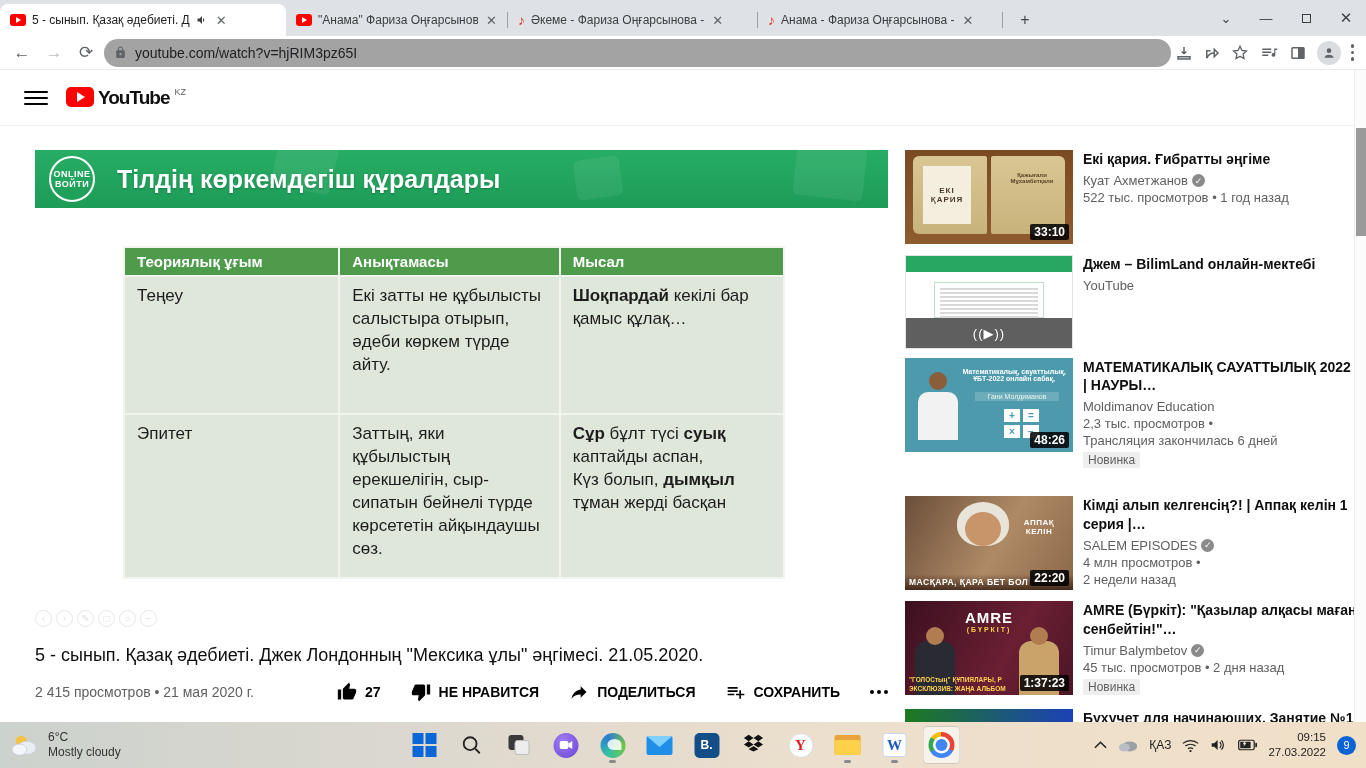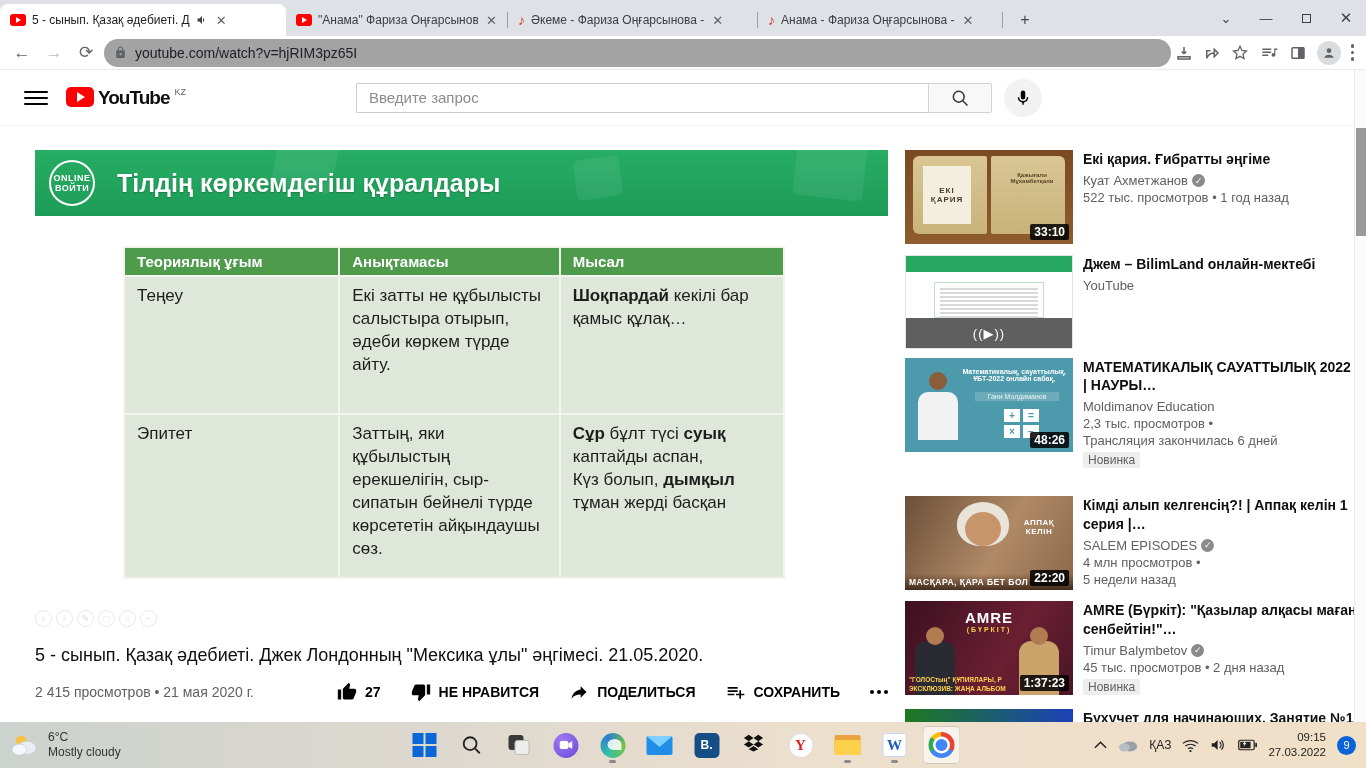--- a/index.html
+++ b/index.html
@@ -47,21 +47,21 @@
   .mast-right { margin-left:auto; display:flex; align-items:center; gap:22px; }
   .apps-grid { display:grid; grid-template-columns:repeat(3,4px); grid-gap:2px; }
   .apps-grid i { width:4px; height:4px; background:#606060; }
   .kebab { display:flex; flex-direction:column; gap:3px; }
   .kebab i { width:3.5px; height:3.5px; border-radius:50%; background:#606060; }
   .signin { display:flex; align-items:center; gap:8px; border:1px solid #065fd4; color:#065fd4; font-size:14px; font-weight:bold; padding:5px 11px; border-radius:2px; background:#fff; }
 
   
   .page-content { position:absolute; left:0; top:126px; width:1354px; height:596px; background:#fff; }
   .slide { position:absolute; left:35px; top:24px; width:853px; height:440px; background:#fff; }
-  .slide-header { height:66px; background:linear-gradient(180deg,#27ad64,#1d9c57); display:flex; align-items:center; padding:8px 14px; position:relative; overflow:hidden; }
+  .slide-header { height:58px; background:linear-gradient(180deg,#27ad64,#1d9c57); display:flex; align-items:center; padding:8px 14px; position:relative; overflow:hidden; }
   .deco { position:absolute; background:rgba(255,255,255,.07); border-radius:6px; }
   .logo-circle { width:46px; height:46px; border-radius:50%; border:2px solid #fff; display:flex; flex-direction:column; align-items:center; justify-content:center; color:#fff; font-size:9px; font-weight:bold; letter-spacing:.5px; z-index:2; }
   .slide-title { color:#fff; font-size:25px; font-weight:bold; margin-left:22px; text-shadow:0 1px 2px rgba(0,0,0,.25); z-index:2; }
   .slide-table { position:absolute; left:88px; top:96px; width:662px; border-collapse:collapse; }
   .slide-table th { background:#4e9b4c; color:#fff; font-size:15px; text-align:left; padding:5px 12px; border:2px solid #f2f5ee; font-weight:bold; }
   .slide-table td { background:#dfe7da; color:#1d1d1d; font-size:17px; vertical-align:top; padding:8px 12px; border:2px solid #f2f5ee; line-height:1.35; }
   .slide-table .c1 { width:216px; } .slide-table .c2 { width:221px; } .slide-table .c3 { width:225px; }
   .row1 td { height:138px; } .row2 td { height:164px; }
 
   .slide-controls { position:absolute; left:35px; top:484px; display:flex; gap:4px; opacity:.45; }
@@ -243,34 +243,20 @@
   <div class="burger">
       <i></i>
       <i></i>
       <i></i>
     </div>
   <div class="yt-logo">
     <span class="yt-play"></span>
     <span class="yt-word">YouTube</span>
     <span class="yt-cc">KZ</span>
   </div>
-  <div class="search-wrap">
-    <input class="search-input" placeholder="Введите запрос" style="">
-    <div class="search-btn">
-      <svg width="20" height="20" viewBox="0 0 24 24" fill="none" stroke="#333" stroke-width="1.8">
-          <circle cx="10.5" cy="10.5" r="6.5"></circle>
-          <path d="M15.5 15.5L21 21"></path>
-        </svg>
-    </div>
-    <div class="mic-btn">
-      <svg width="18" height="18" viewBox="0 0 24 24" fill="#030303">
-          <path d="M12 14a3 3 0 0 0 3-3V5a3 3 0 0 0-6 0v6a3 3 0 0 0 3 3zm5-3a5 5 0 0 1-10 0H5a7 7 0 0 0 6 6.92V21h2v-3.08A7 7 0 0 0 19 11z"></path>
-        </svg>
-    </div>
-  </div>
 </div>
 
 <div class="page-content">
 
   <div class="slide">
     <div class="slide-header">
       <div class="deco" style="left:240px;top:-10px;width:60px;height:50px;transform:rotate(12deg)"></div>
       <div class="deco" style="left:540px;top:8px;width:46px;height:40px;transform:rotate(-8deg)"></div>
       <div class="deco" style="left:760px;top:-6px;width:70px;height:54px;transform:rotate(6deg)"></div>
       <div class="logo-circle">
@@ -424,21 +410,21 @@
         <div class="capline">МАСҚАРА, ҚАРА БЕТ БОЛ</div>
         <span class="dur">22:20</span>
       </div>
       <div class="sb-meta">
         <div class="sb-title">Кімді алып келгенсің?! | Аппақ келін 1 серия |…</div>
         <div class="sb-chan">
             <span>SALEM EPISODES</span>
             <span class="vcheck">✓</span>
           </div>
         <div class="sb-line">4 млн просмотров •</div>
-        <div class="sb-line">5 недели назад</div>
+        <div class="sb-line">2 недели назад</div>
       </div>
     </div>
 
     <div class="sb-item" style="margin-bottom:14px">
       <div class="thumb t5">
         <div class="amre"><span>AMRE</span><small>(БҮРКІТ)</small></div>
         <div class="guy g1">
             <div class="gh"></div>
           </div>
         <div class="guy g2">

